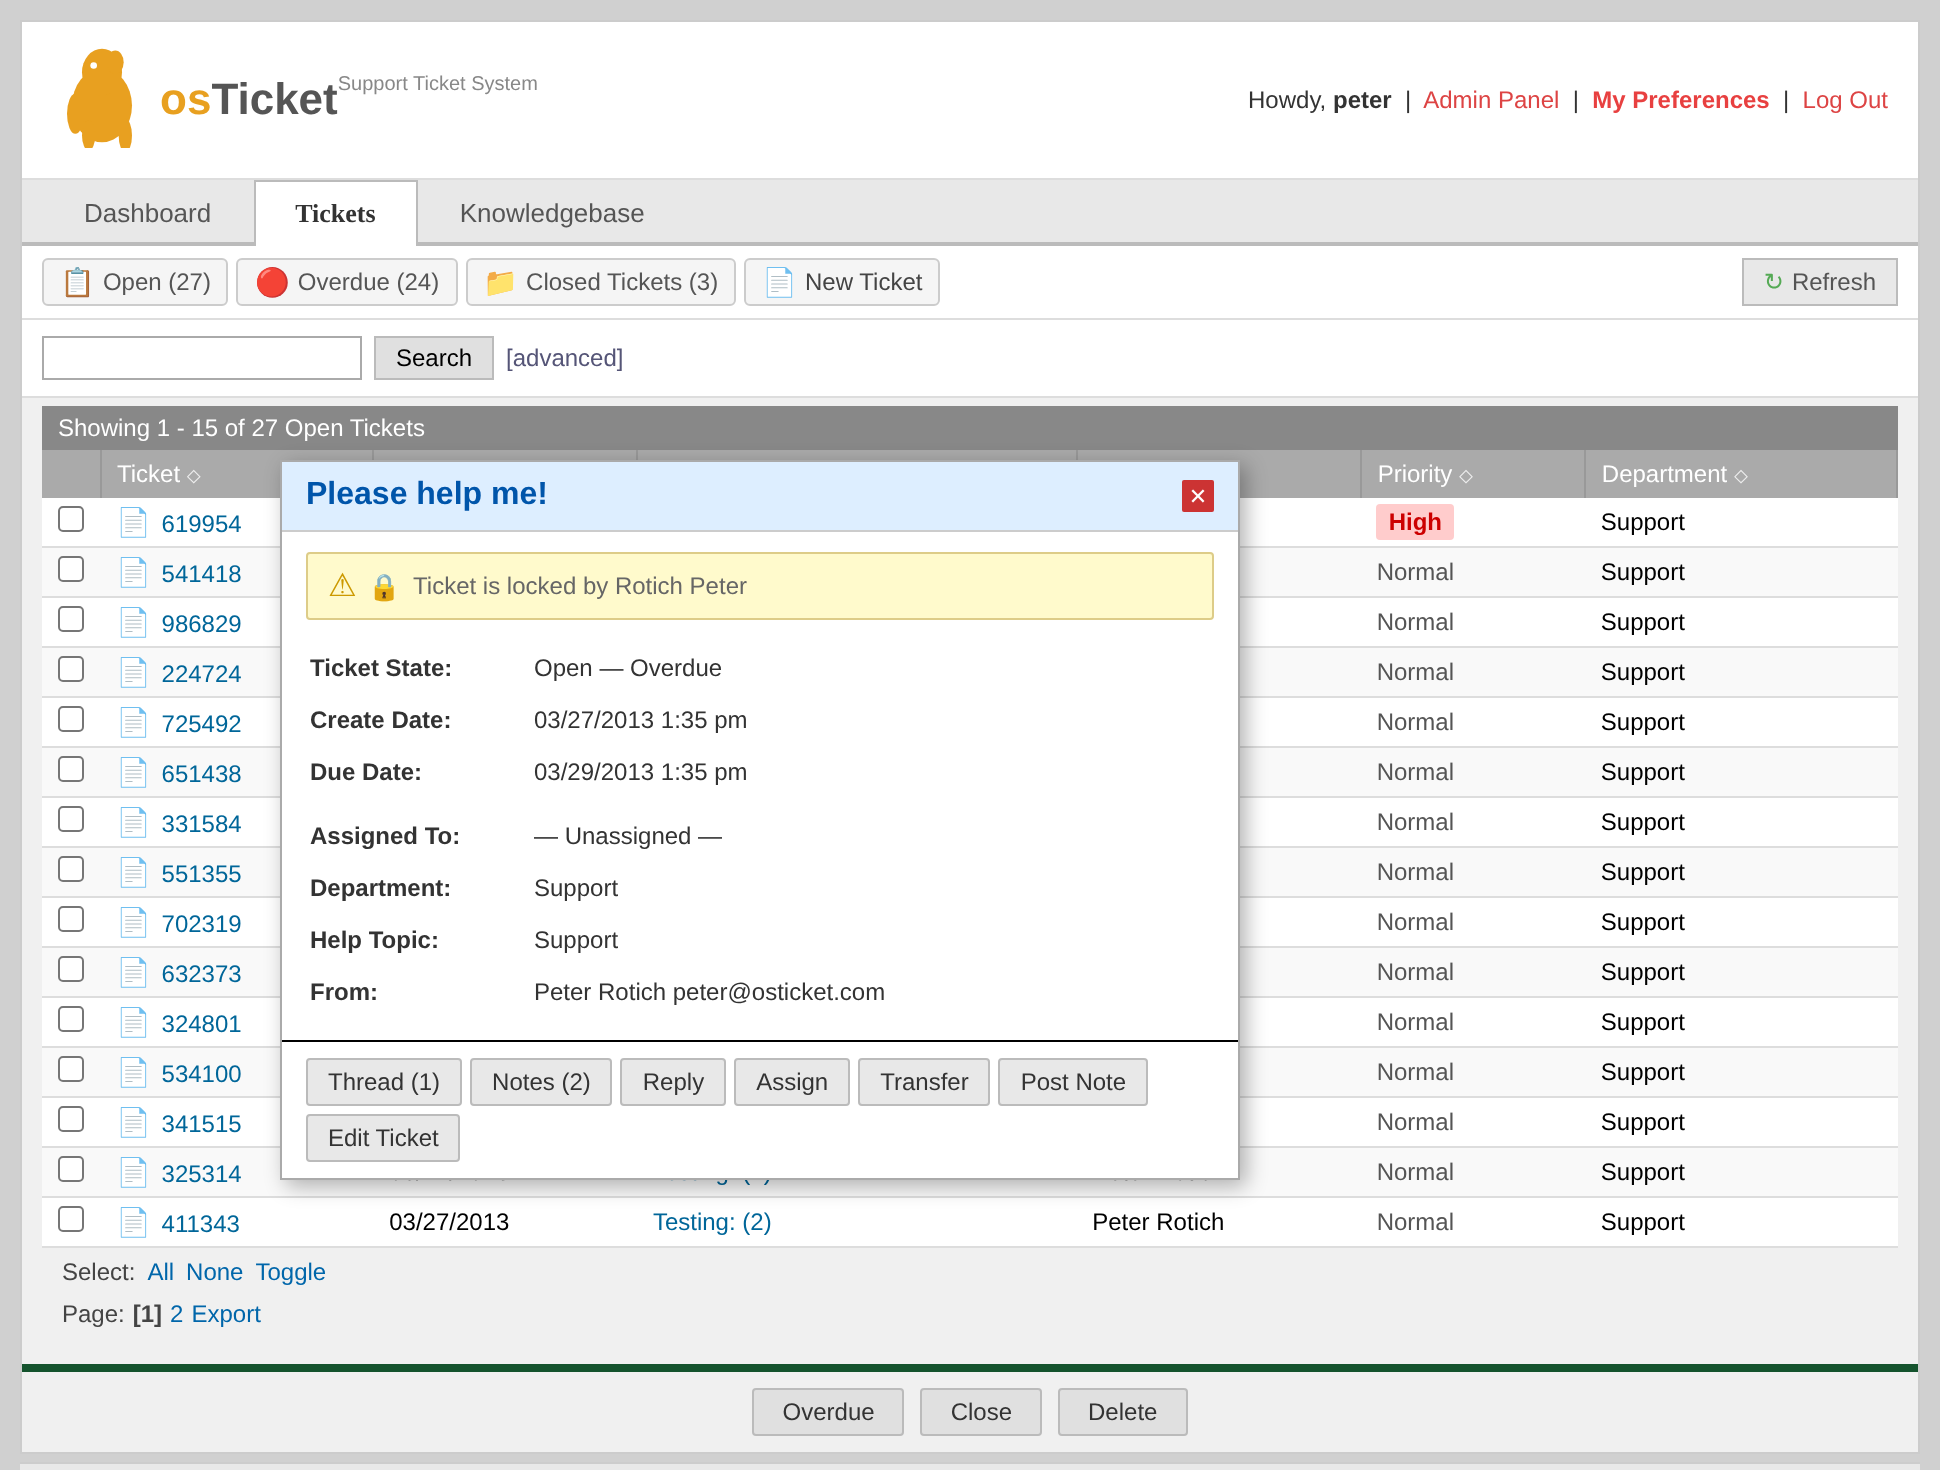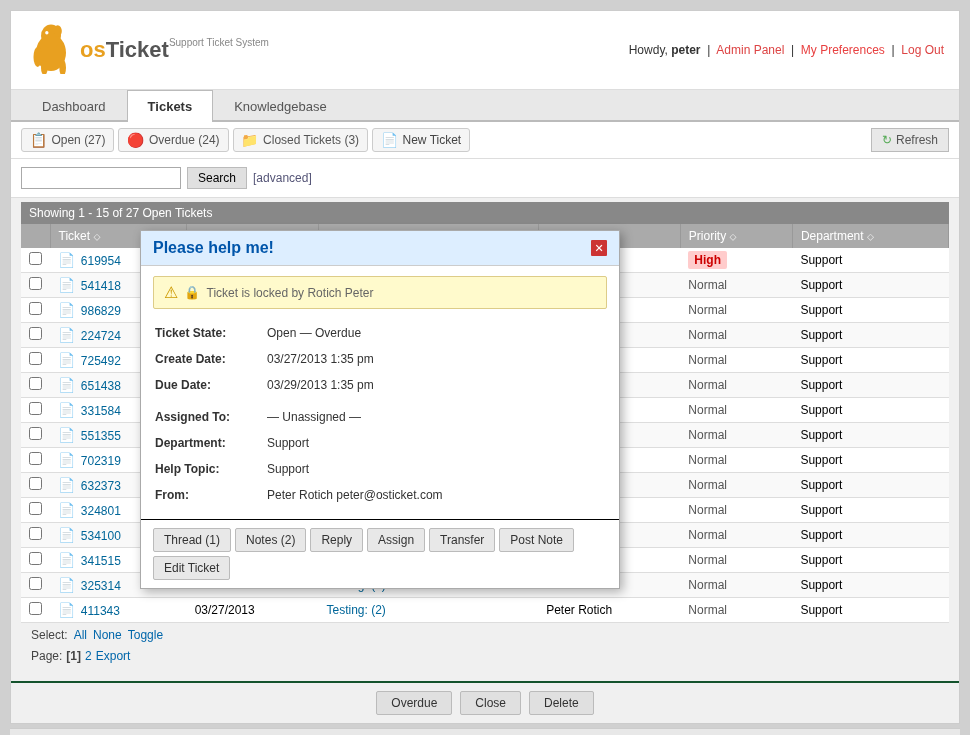--- a/index.html
+++ b/index.html
@@ -17,21 +17,21 @@
     .logo-brand { font-size: 22px; font-weight: bold; color: #555; }
     .logo-brand span { color: #e8a020; }
     .logo-tagline { font-size: 10px; color: #888; }
     .header-nav { font-size: 12px; color: #333; }
     .header-nav a { color: #d44; text-decoration: none; }
     .header-nav strong { color: #333; }
     
     
     .nav-tabs { background: #e8e8e8; border-bottom: 2px solid #bbb; display: flex; padding: 0 10px; }
     .nav-tab { padding: 8px 20px; font-size: 13px; cursor: pointer; color: #555; border: 1px solid transparent; border-bottom: none; margin-bottom: -2px; }
-    .nav-tab.active { background: #fff; border-color: #bbb; border-bottom-color: #fff; color: #333; font-weight: bold; }
+    .nav-tab.active { background: #fff; border-color: #bbb; border-bottom-color: #fff; color: #333; font-weight: bold; font-family: Liberation Serif, serif; }
     
     
     .sub-nav { background: #fff; padding: 6px 10px; border-bottom: 1px solid #ddd; display: flex; align-items: center; gap: 4px; }
     .sub-nav-item { display: flex; align-items: center; gap: 4px; padding: 3px 8px; font-size: 12px; color: #555; cursor: pointer; border: 1px solid #ccc; background: #f5f5f5; border-radius: 3px; }
     .sub-nav-item .icon { font-size: 14px; }
     .sub-nav-item.new-ticket { color: #444; }
     
     
     .search-bar { padding: 8px 10px; background: #fff; border-bottom: 1px solid #ddd; display: flex; align-items: center; gap: 6px; }
     .search-input { border: 1px solid #aaa; padding: 3px 6px; width: 160px; font-size: 12px; }
@@ -70,21 +70,21 @@
     .popup-actions { border-top: 1px solid #000000; padding: 8px 12px; display: flex; gap: 4px; flex-wrap: wrap; }
     .popup-action-btn { padding: 4px 10px; background: #e8e8e8; border: 1px solid #bbb; font-size: 12px; cursor: pointer; color: #333; border-radius: 2px; }
     
     
     .select-bar { padding: 5px 10px; font-size: 12px; color: #444; display: flex; gap: 6px; align-items: center; }
     .select-bar a { color: #0066aa; text-decoration: none; }
     .page-bar { padding: 2px 10px 8px; font-size: 12px; color: #444; display: flex; gap: 4px; align-items: center; }
     .page-bar a { color: #0066aa; text-decoration: none; }
     .page-current { font-weight: bold; }
     
-    .action-buttons { padding: 8px; text-align: center; display: flex; justify-content: center; gap: 8px; border-top: 2px solid #14532d; }
+    .action-buttons { padding: 8px; text-align: center; display: flex; justify-content: center; gap: 8px; border-top: 4px solid #14532d; }
     .action-btn { padding: 4px 14px; background: #e0e0e0; border: 1px solid #bbb; font-size: 12px; cursor: pointer; color: #333; border-radius: 2px; }
     
     
     .footer { background: #e8e8e8; border-top: 1px solid #ccc; padding: 10px; text-align: center; font-size: 11px; color: #666; margin-top: 4px; }
   </style>
 </head>
 <body>
 
 <div class="outer-wrapper">
   <div class="main-container">
@@ -105,21 +105,21 @@
         <div class="logo-text">
           <div class="logo-brand"><span>os</span>Ticket</div>
           <div class="logo-tagline">Support Ticket System</div>
         </div>
       </div>
       <div class="header-nav">
         <span>Howdy, </span><strong>peter</strong>
         &nbsp;|&nbsp;
         <a href="#">Admin Panel</a>
         &nbsp;|&nbsp;
-        <a href="#" style="color:#e84040;">My Preferences</a>
+        <a href="#" style="color:#e84040;font-weight:bold;">My Preferences</a>
         &nbsp;|&nbsp;
         <a href="#">Log Out</a>
       </div>
     </div>
 
     <div class="nav-tabs">
       <div class="nav-tab">Dashboard</div>
       <div class="nav-tab active">Tickets</div>
       <div class="nav-tab">Knowledgebase</div>
     </div>

